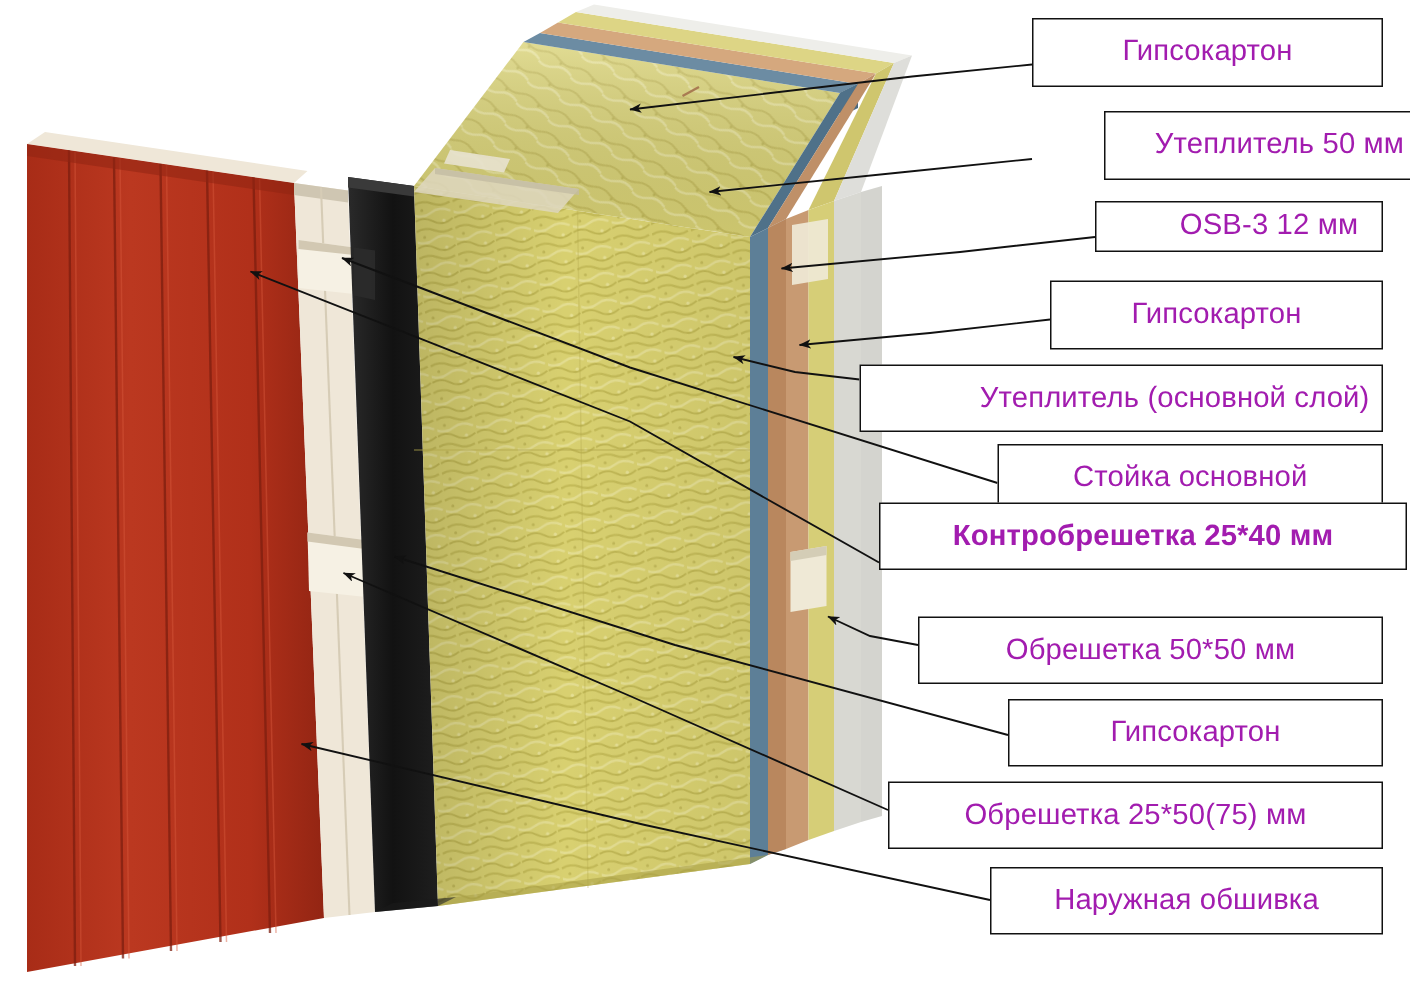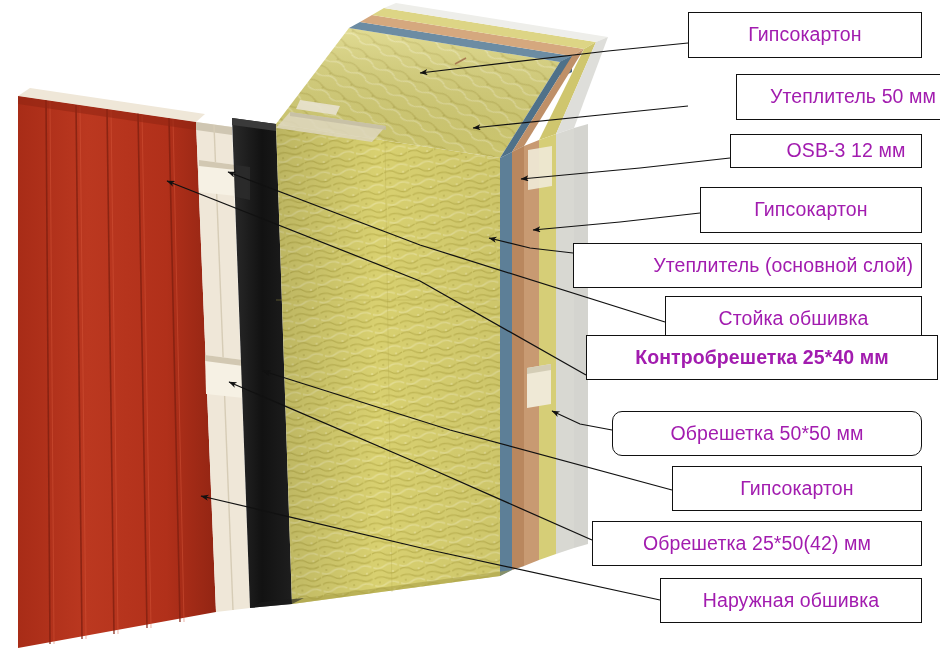--- a/index.html
+++ b/index.html
@@ -212,32 +212,32 @@
       <div class="label-box" style="left: 730px; top: 134px; width: 192px; height: 34px; padding-left: 48px;">
         <span>OSB-3 12 мм</span>
       </div>
       <div class="label-box" style="left: 700px; top: 187px; width: 222px; height: 46px;">
         <span>Гипсокартон</span>
       </div>
       <div class="label-box" style="left: 573px; top: 243px; width: 349px; height: 45px; justify-content: flex-end;">
         <span>Утеплитель (основной слой)</span>
       </div>
       <div class="label-box" style="left: 665px; top: 296px; width: 257px; height: 45px;">
-        <span>Стойка обшивка</span>
+        <span>Стойка основной</span>
       </div>
       <div class="label-box" style="left: 586px; top: 335px; width: 352px; height: 45px; font-weight: bold;">
         <span>Контробрешетка 25*40 мм</span>
       </div>
-      <div class="label-box" style="left: 612px; top: 411px; width: 310px; height: 45px; border-radius: 10px;">
+      <div class="label-box" style="left: 612px; top: 411px; width: 310px; height: 45px;">
         <span>Обрешетка 50*50 мм</span>
       </div>
       <div class="label-box" style="left: 672px; top: 466px; width: 250px; height: 45px;">
         <span>Гипсокартон</span>
       </div>
       <div class="label-box" style="left: 592px; top: 521px; width: 330px; height: 45px;">
-        <span>Обрешетка 25*50(42) мм</span>
+        <span>Обрешетка 25*50(75) мм</span>
       </div>
       <div class="label-box" style="left: 660px; top: 578px; width: 262px; height: 45px; justify-content: center;">
         <span>Наружная обшивка</span>
       </div>
     </div>
 
 </div>
 
 </body></html>

